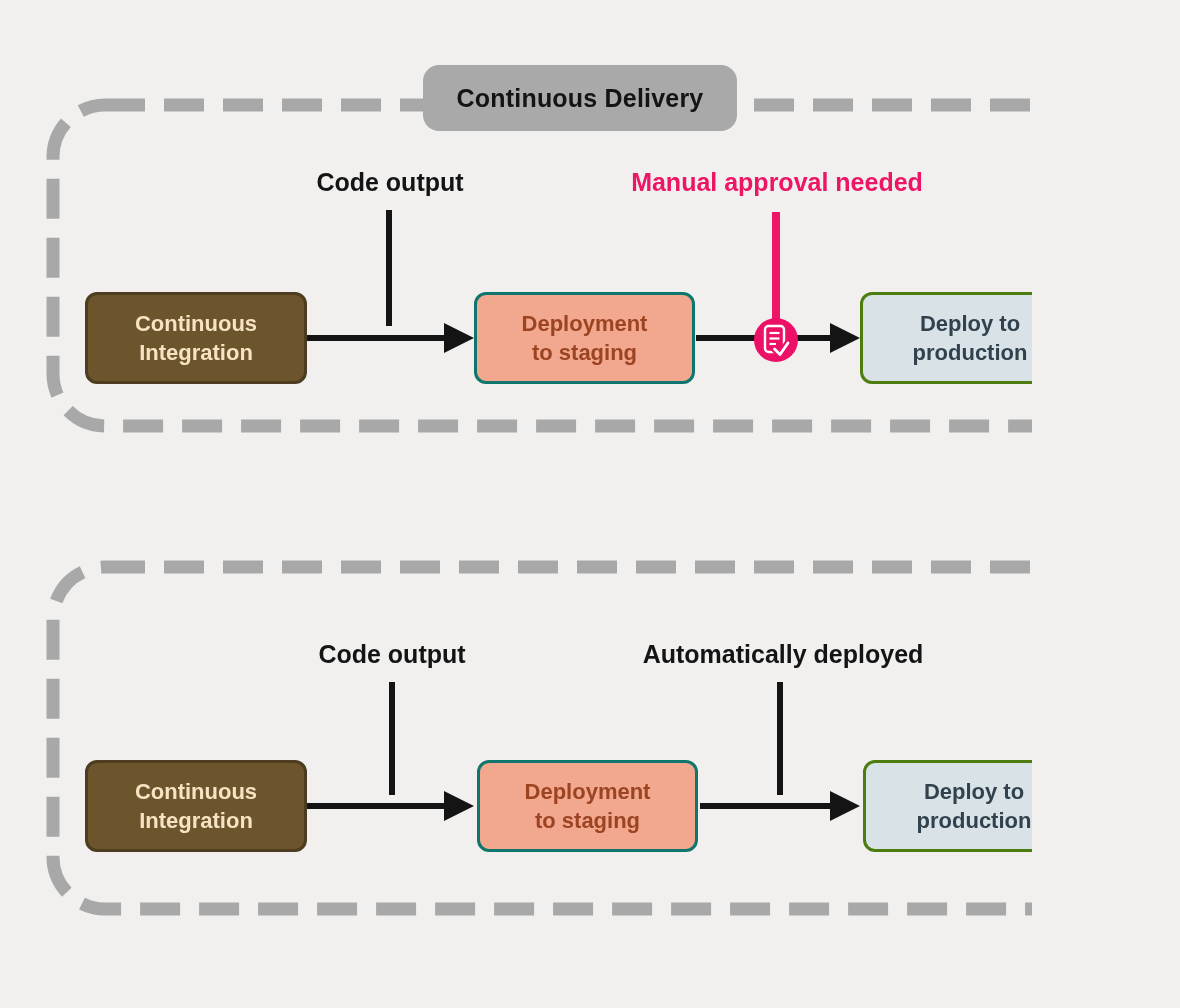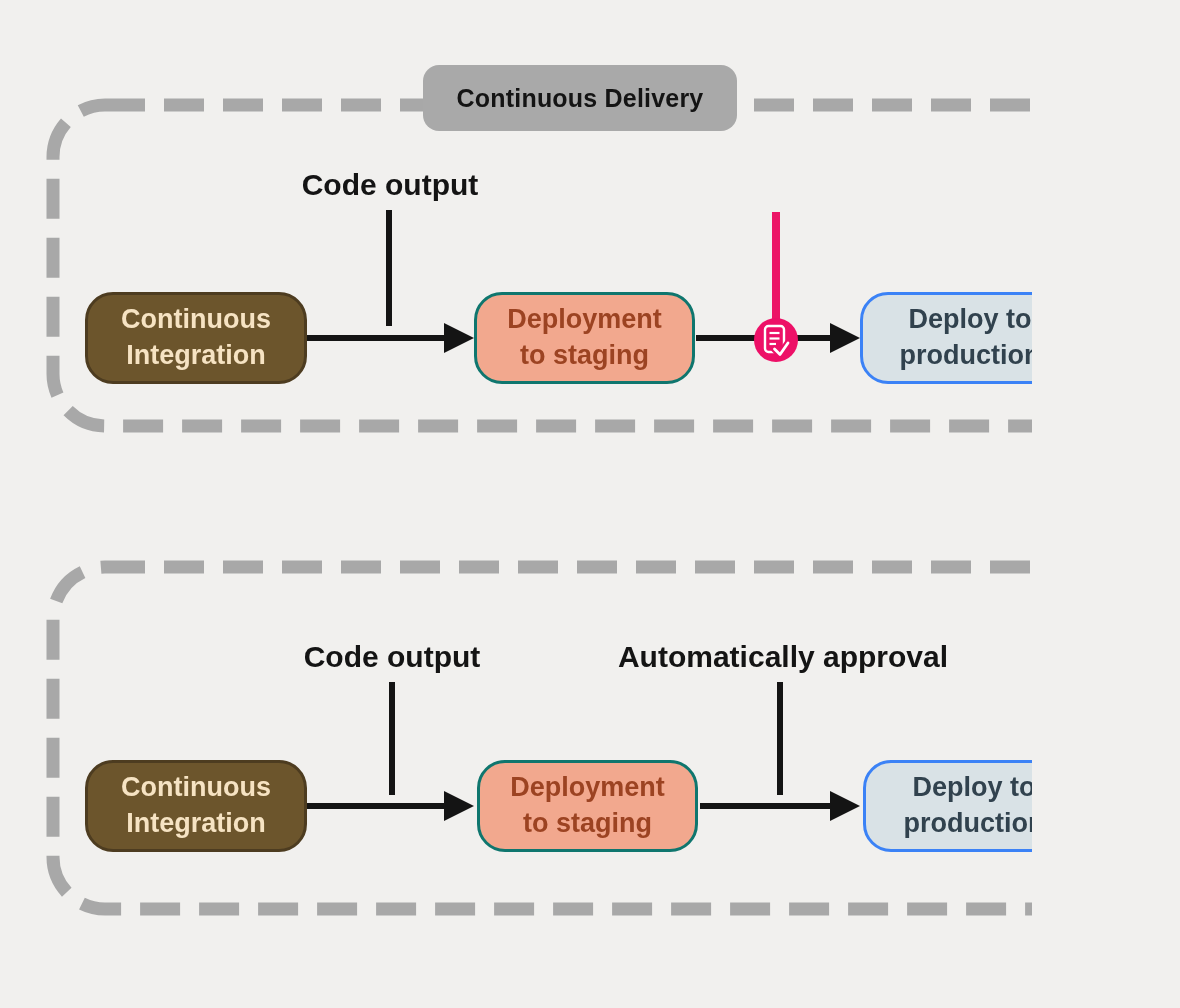--- a/index.html
+++ b/index.html
@@ -19,35 +19,35 @@
     background:#a9a9a9;
     border-radius:16px;
     display:flex;align-items:center;justify-content:center;
     font-weight:bold;font-size:25px;color:#141414;
     letter-spacing:0.2px;
     z-index:3;
   }
   .node{
     position:absolute;
     height:92px;
-    border-radius:28px;
+    border-radius:12px;
     display:flex;align-items:center;justify-content:center;
     text-align:center;
-    font-weight:bold;font-size:27px;line-height:1.32;
+    font-weight:bold;font-size:22px;line-height:1.32;
     white-space:pre-line;
     z-index:2;
     box-sizing:border-box;
   }
   .node-ci{background:#6c552c;border:3px solid #4d3c20;color:#f6e3c3;}
   .node-staging{background:#f2a88e;border:3px solid #0f766e;color:#9c4322;}
-  .node-prod{background:#d9e2e6;border:3px solid #3b82f6;color:#31424e;}
+  .node-prod{background:#d9e2e6;border:3px solid #4d7c0f;color:#31424e;}
   .annot{
     position:absolute;
     text-align:center;
-    font-weight:bold;font-size:30px;color:#141414;
+    font-weight:bold;font-size:25px;color:#141414;
     z-index:2;
     white-space:nowrap;
   }
   .annot-pink{color:#ec1566;}
 </style>
 </head>
 <body>
 
 <div id="canvas">
 
@@ -84,32 +84,33 @@
       <line x1="780" y1="682" x2="780" y2="795"></line>
     </g>
   </svg>
 
   <div class="title-pill" style="left:423px;top:65px;width:314px;height:66px;">
     <span>Continuous Delivery</span>
   </div>
 
   <div class="annot" style="left:280px;top:168px;width:220px;">Code output</div>
 
+  <div class="annot annot-pink" style="left:597px;top:168px;width:360px;">Manual approval needed</div>
 
   <div class="node node-ci" style="left:85px;top:292px;width:222px;">Continuous
 Integration</div>
   <div class="node node-staging" style="left:474px;top:292px;width:221px;">Deployment
 to staging</div>
   <div class="node node-prod" style="left:860px;top:292px;width:220px;">Deploy to
 production</div>
 
 
   <div class="annot" style="left:282px;top:640px;width:220px;">Code output</div>
 
-  <div class="annot" style="left:603px;top:640px;width:360px;">Automatically approval</div>
+  <div class="annot" style="left:603px;top:640px;width:360px;">Automatically deployed</div>
 
   <div class="node node-ci" style="left:85px;top:760px;width:222px;">Continuous
 Integration</div>
   <div class="node node-staging" style="left:477px;top:760px;width:221px;">Deployment
 to staging</div>
   <div class="node node-prod" style="left:863px;top:760px;width:222px;">Deploy to
 production</div>
 
 </div>
 

